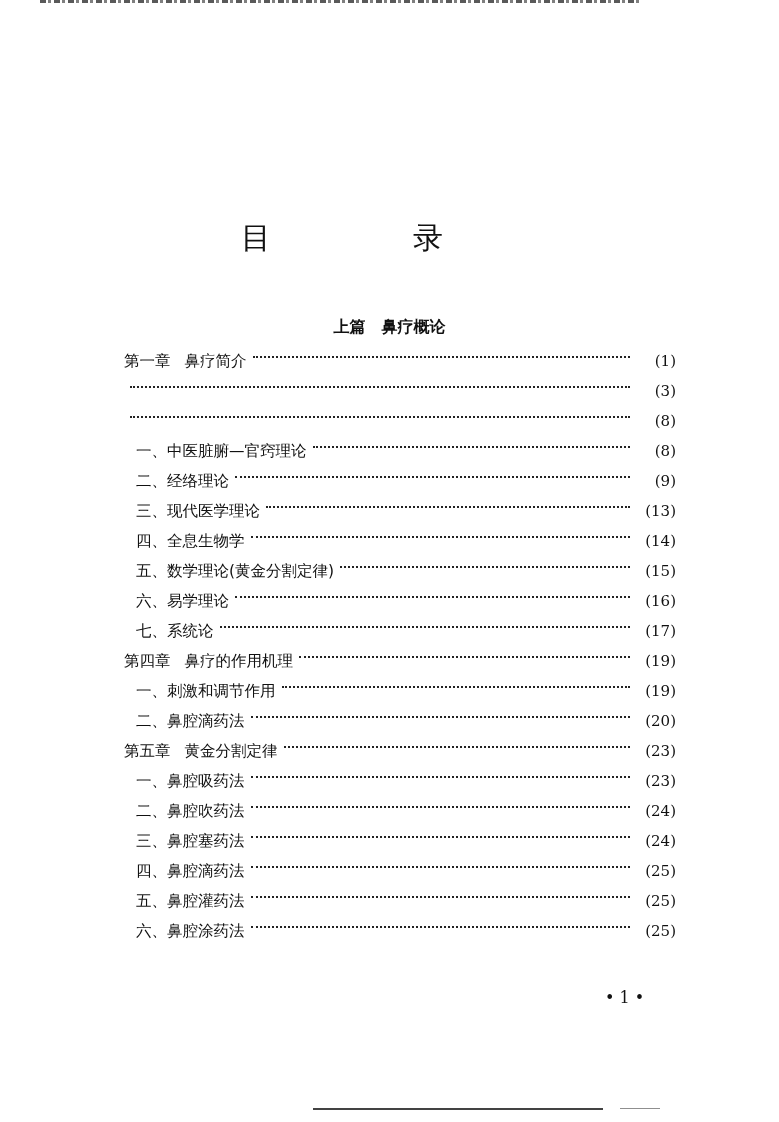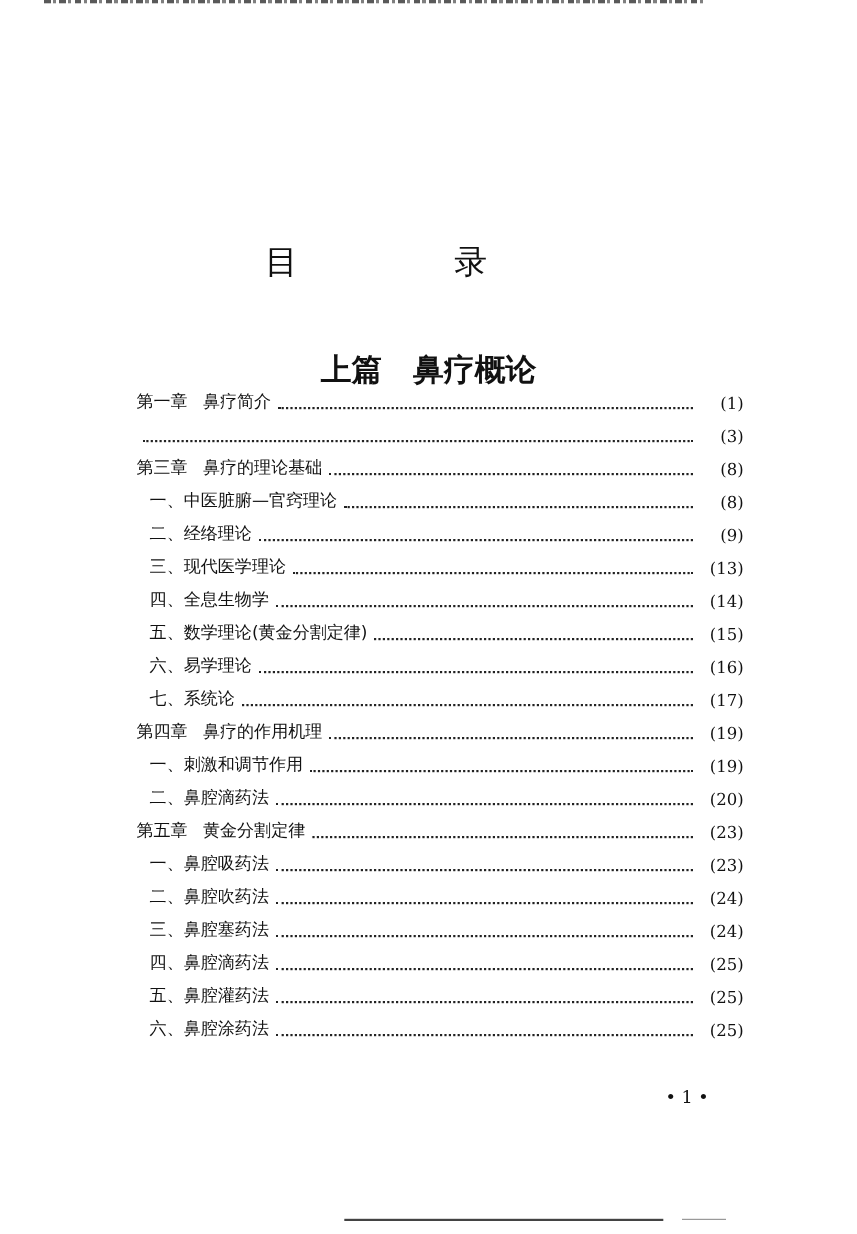--- a/index.html
+++ b/index.html
@@ -12,26 +12,26 @@
     background:repeating-linear-gradient(90deg,#222 0 6px,#fff 6px 8px,#555 8px 11px,#fff 11px 14px);
     opacity:0.75;
   }
   .title {
     position:absolute; top:218px; left:0; width:740px; text-align:center;
     font-size:30px; letter-spacing:56px; box-sizing:border-box;
     font-family:"DejaVu Sans","Liberation Sans",sans-serif; font-weight:400;
   }
   .part-heading {
     position:absolute; top:317px; left:0; width:779px; text-align:center;
-    font-size:28px; font-weight:bold; word-spacing:14px;
+    font-size:16px; font-weight:bold; word-spacing:14px;
     font-family:"DejaVu Sans","Liberation Sans",sans-serif;
   }
   .toc { position:absolute; top:346px; left:124px; width:552px; }
   .toc-row {
-    display:flex; align-items:flex-end; height:30px; font-size:15.5px;
+    display:flex; align-items:center; height:30px; font-size:15.5px;
     font-family:"DejaVu Sans","Liberation Sans",sans-serif;
   }
   .toc-row.sub { padding-left:12px; }
   .toc-row .label { white-space:pre; }
   .toc-row.chapter .label .num { margin-right:14px; }
   .toc-row .leader {
     flex:1; margin:0 6px; border-bottom:2px dotted #222; position:relative; top:-4px; height:0;
   }
   .toc-row .page { font-family:"DejaVu Serif","Liberation Serif",serif; font-size:15px; width:40px; text-align:right; }
   .page-number {
@@ -55,21 +55,20 @@
   <div class="toc-row chapter">
       <span class="label"><span class="num">第一章</span><span>鼻疗简介</span></span>
       <span class="leader"></span>
       <span class="page">(1)</span>
     </div>
   <div class="toc-row chapter">
       <span class="leader"></span>
       <span class="page">(3)</span>
     </div>
   <div class="toc-row chapter">
-      <span class="label"><span class="num">第三章</span><span>鼻疗的理论基础</span></span>
       <span class="leader"></span>
       <span class="page">(8)</span>
     </div>
   <div class="toc-row sub">
       <span class="label">一、中医脏腑—官窍理论</span>
       <span class="leader"></span>
       <span class="page">(8)</span>
     </div>
   <div class="toc-row sub">
       <span class="label">二、经络理论</span>

